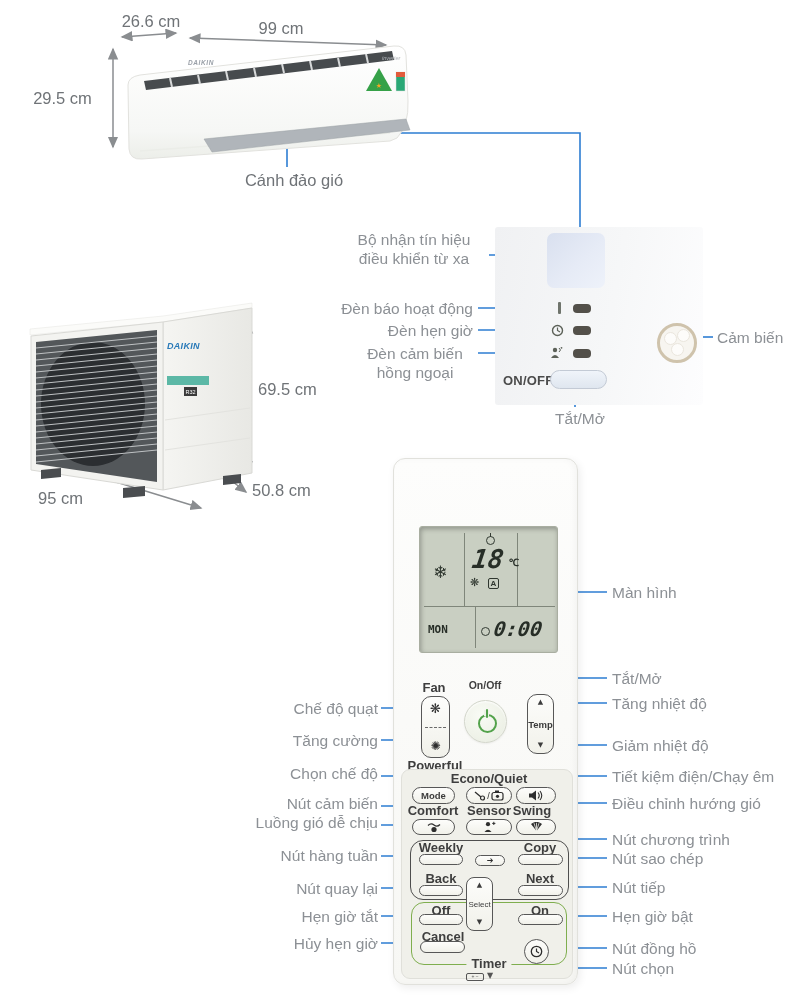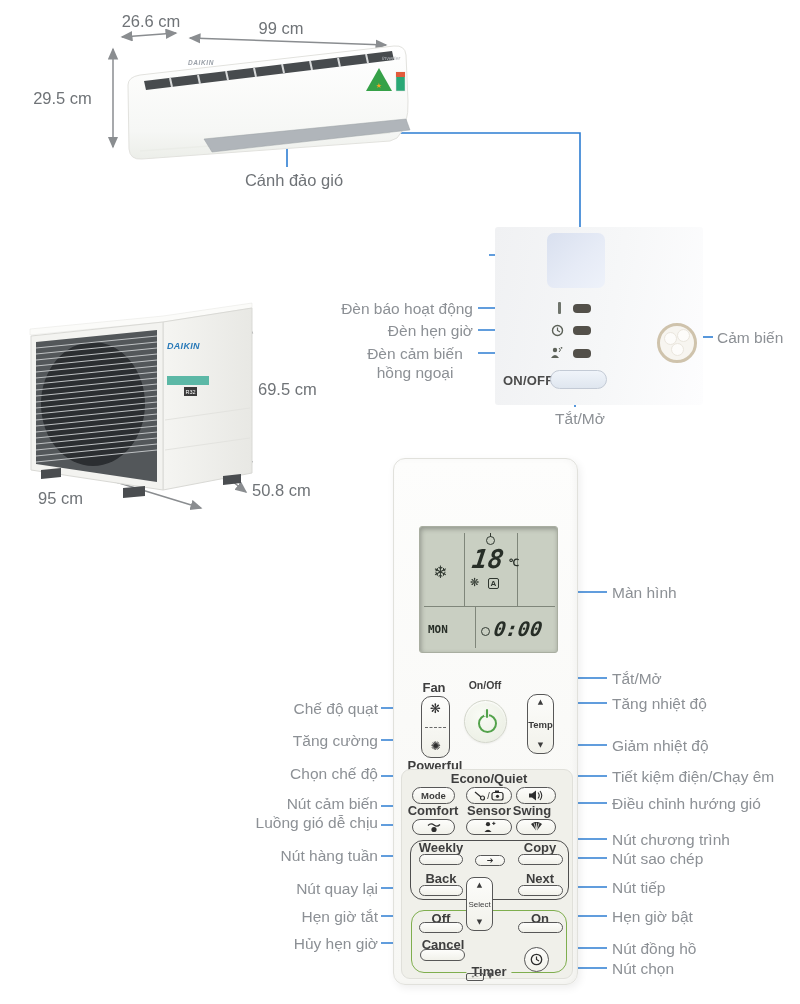--- a/index.html
+++ b/index.html
@@ -31,21 +31,21 @@
   #lcd{position:absolute;left:25px;top:67px;width:139px;height:127px;background:#c9cfc2;border:1px solid #a9aea1;
        border-radius:3px;box-shadow:inset 1px 2px 5px rgba(0,0,0,0.28);box-sizing:border-box;}
   .lcdline{position:absolute;background:#7f867a;}
   .seg{font-family:"DejaVu Sans Mono",monospace;font-weight:bold;font-style:italic;color:#272e27;transform:skewX(-8deg);}
   .glyph{font-family:"DejaVu Sans",sans-serif;}
   .btn{position:absolute;border:1.5px solid #575757;border-radius:9px;box-sizing:border-box;
        background:linear-gradient(180deg,#fdfdfb,#f1f1ea);display:flex;align-items:center;justify-content:center;}
   .bar{height:11px;border-radius:6px;}
   .blbl{position:absolute;transform:translateX(-50%);font-size:13px;font-weight:700;color:#3e3e3e;line-height:10px;white-space:nowrap;}
   .grp{position:absolute;border:1.5px solid #4e4e4e;border-radius:13px;box-sizing:border-box;}
-  .grp.green{border-color:#7fae4e;margin-top:8px;}
+  .grp.green{border-color:#7fae4e;}
   #lower-panel{position:absolute;left:7px;top:310px;width:172px;height:210px;border-radius:9px;
        background:#f0f0ea;border:1px solid #e0e0da;box-sizing:border-box;}
   .btxt{font-size:9.5px;font-weight:700;color:#3c3c3c;}
   .tri{font-size:7px;color:#3c3c3c;line-height:7px;font-family:"DejaVu Sans",sans-serif;}
 </style>
 </head>
 <body>
 
 <div id="canvas">
 
@@ -199,20 +199,24 @@
     <div class="led" style="top:122px"></div>
     <div class="abs" style="left:8px;top:146px;font-size:13px;font-weight:bold;color:#4b4b4b;letter-spacing:0.2px">ON/OFF</div>
     <div id="cp-onoff-btn"></div>
     <div id="cp-sensor">
       <div class="petal" style="left:4px;top:6px"></div>
       <div class="petal" style="left:17px;top:3px"></div>
       <div class="petal" style="left:11px;top:17px"></div>
     </div>
   </div>
 
+  <div class="lbl c" style="left:340px;top:230px;width:148px">
+    <span>Bộ nhận tín hiệu</span><br>
+    <span>điều khiển từ xa</span>
+  </div>
   <div class="lbl" style="right:327px;top:299px;text-align:right">Đèn báo hoạt động</div>
   <div class="lbl" style="right:327px;top:321px;text-align:right">Đèn hẹn giờ</div>
   <div class="lbl c" style="left:350px;top:344px;width:130px">
     <span>Đèn cảm biến</span><br>
     <span>hồng ngoại</span>
   </div>
   <div class="lbl c" style="left:545px;top:409px;width:70px">Tắt/Mở</div>
   <div class="lbl" style="left:717px;top:328px">Cảm biến</div>
 
   <div id="remote">

